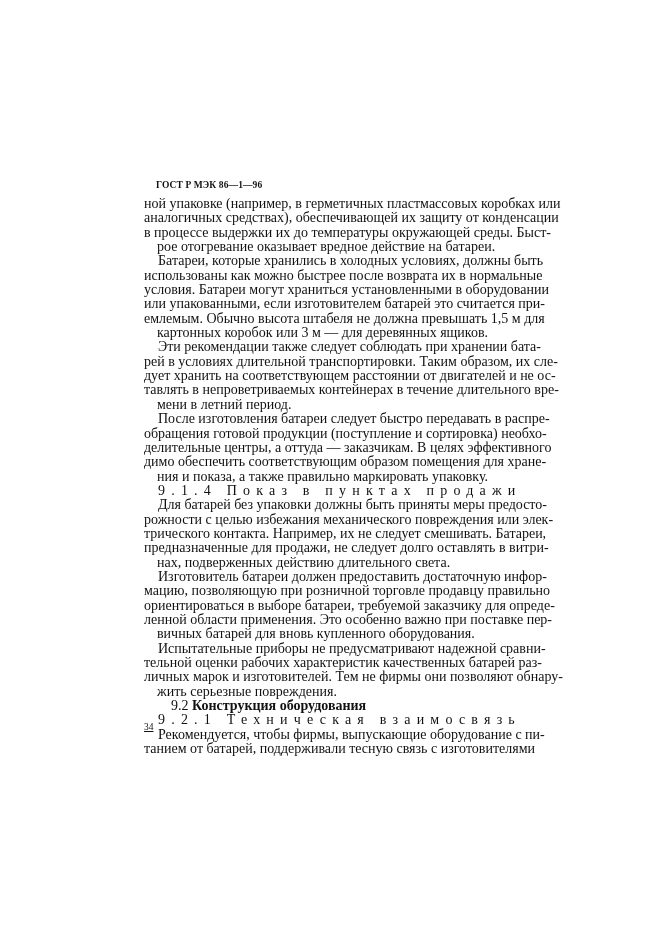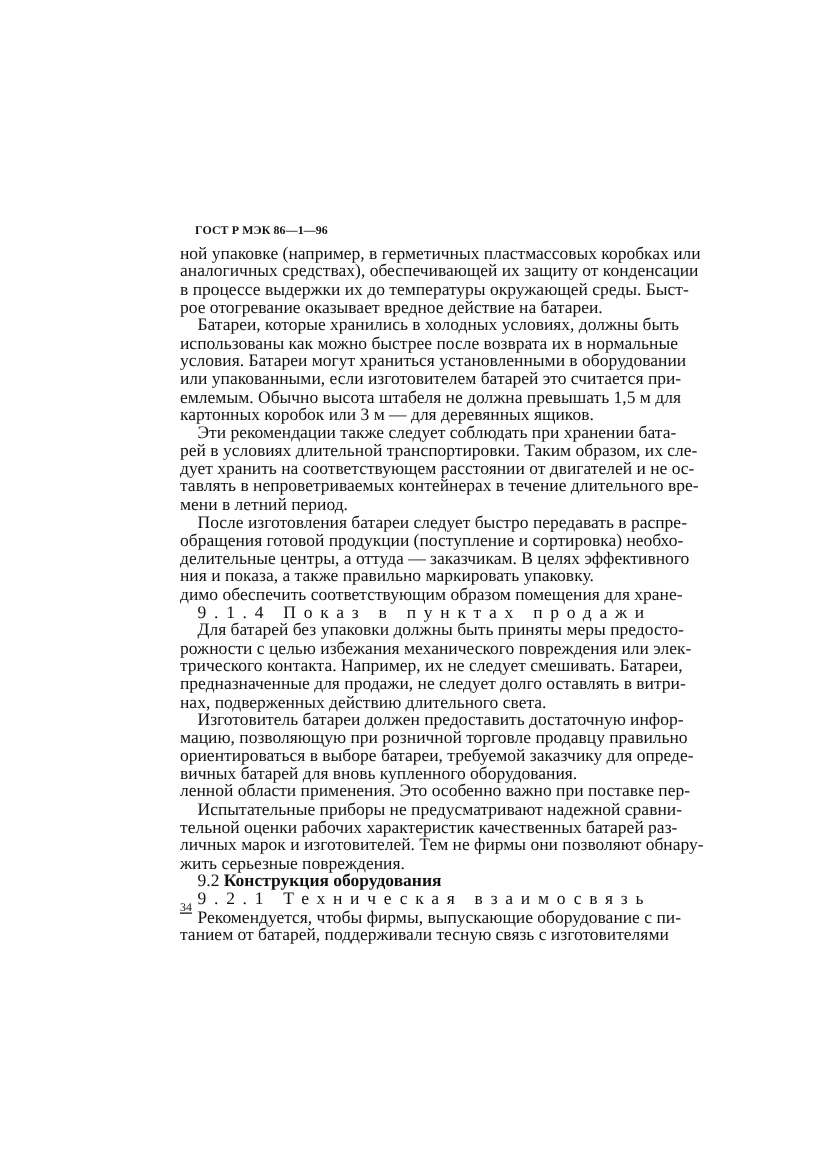--- a/index.html
+++ b/index.html
@@ -11,21 +11,21 @@
     }
     .header {
       position: absolute; top: 180px; left: 12px;
       font-size: 9.5px; font-weight: bold; letter-spacing: 0.1px;
     }
     .body {
       position: absolute; top: 197px; left: 0; width: 375px;
       font-size: 14px; line-height: 14.35px;
     }
     .line { display: block; white-space: nowrap; text-align: justify; text-align-last: justify; height: 14.35px; }
-    .line.last { text-align-last: left; }
+    .line.last { text-align-last: left; margin-left: 13px; }
     .indent { padding-left: 14px; }
     .spaced { letter-spacing: 6.2px; text-align-last: left; }
     .bold { font-weight: bold; }
     .pagenum {
       position: absolute; top: 722px; left: 0;
       font-size: 9.5px;
       text-decoration: underline;
     }
   </style>
 </head>
@@ -57,40 +57,40 @@
       <span class="line">рей в условиях длительной транспортировки. Таким образом, их сле-</span>
       <span class="line">дует хранить на соответствующем расстоянии от двигателей и не ос-</span>
       <span class="line">тавлять в непроветриваемых контейнерах в течение длительного вре-</span>
       <span class="line last">мени в летний период.</span>
     </div>
 
     <div>
       <span class="line indent">После изготовления батареи следует быстро передавать в распре-</span>
       <span class="line">обращения готовой продукции (поступление и сортировка) необхо-</span>
       <span class="line">делительные центры, а оттуда — заказчикам. В целях эффективного</span>
+      <span class="line">димо обеспечить соответствующим образом помещения для хране-</span>
       <span class="line last">ния и показа, а также правильно маркировать упаковку.</span>
-      <span class="line">димо обеспечить соответствующим образом помещения для хране-</span>
     </div>
 
     <span class="line indent spaced">9.1.4 Показ в пунктах продажи</span>
 
     <div>
       <span class="line indent">Для батарей без упаковки должны быть приняты меры предосто-</span>
       <span class="line">рожности с целью избежания механического повреждения или элек-</span>
       <span class="line">трического контакта. Например, их не следует смешивать. Батареи,</span>
       <span class="line">предназначенные для продажи, не следует долго оставлять в витри-</span>
       <span class="line last">нах, подверженных действию длительного света.</span>
     </div>
 
     <div>
       <span class="line indent">Изготовитель батареи должен предоставить достаточную инфор-</span>
       <span class="line">мацию, позволяющую при розничной торговле продавцу правильно</span>
       <span class="line">ориентироваться в выборе батареи, требуемой заказчику для опреде-</span>
+      <span class="line">ленной области применения. Это особенно важно при поставке пер-</span>
       <span class="line last">вичных батарей для  вновь купленного оборудования.</span>
-      <span class="line">ленной области применения. Это особенно важно при поставке пер-</span>
     </div>
 
     <div>
       <span class="line indent">Испытательные приборы не предусматривают надежной сравни-</span>
       <span class="line">тельной оценки рабочих характеристик качественных батарей раз-</span>
       <span class="line">личных марок и изготовителей. Тем не фирмы они позволяют обнару-</span>
       <span class="line last">жить серьезные повреждения.</span>
     </div>
 
     <span class="line indent last">

